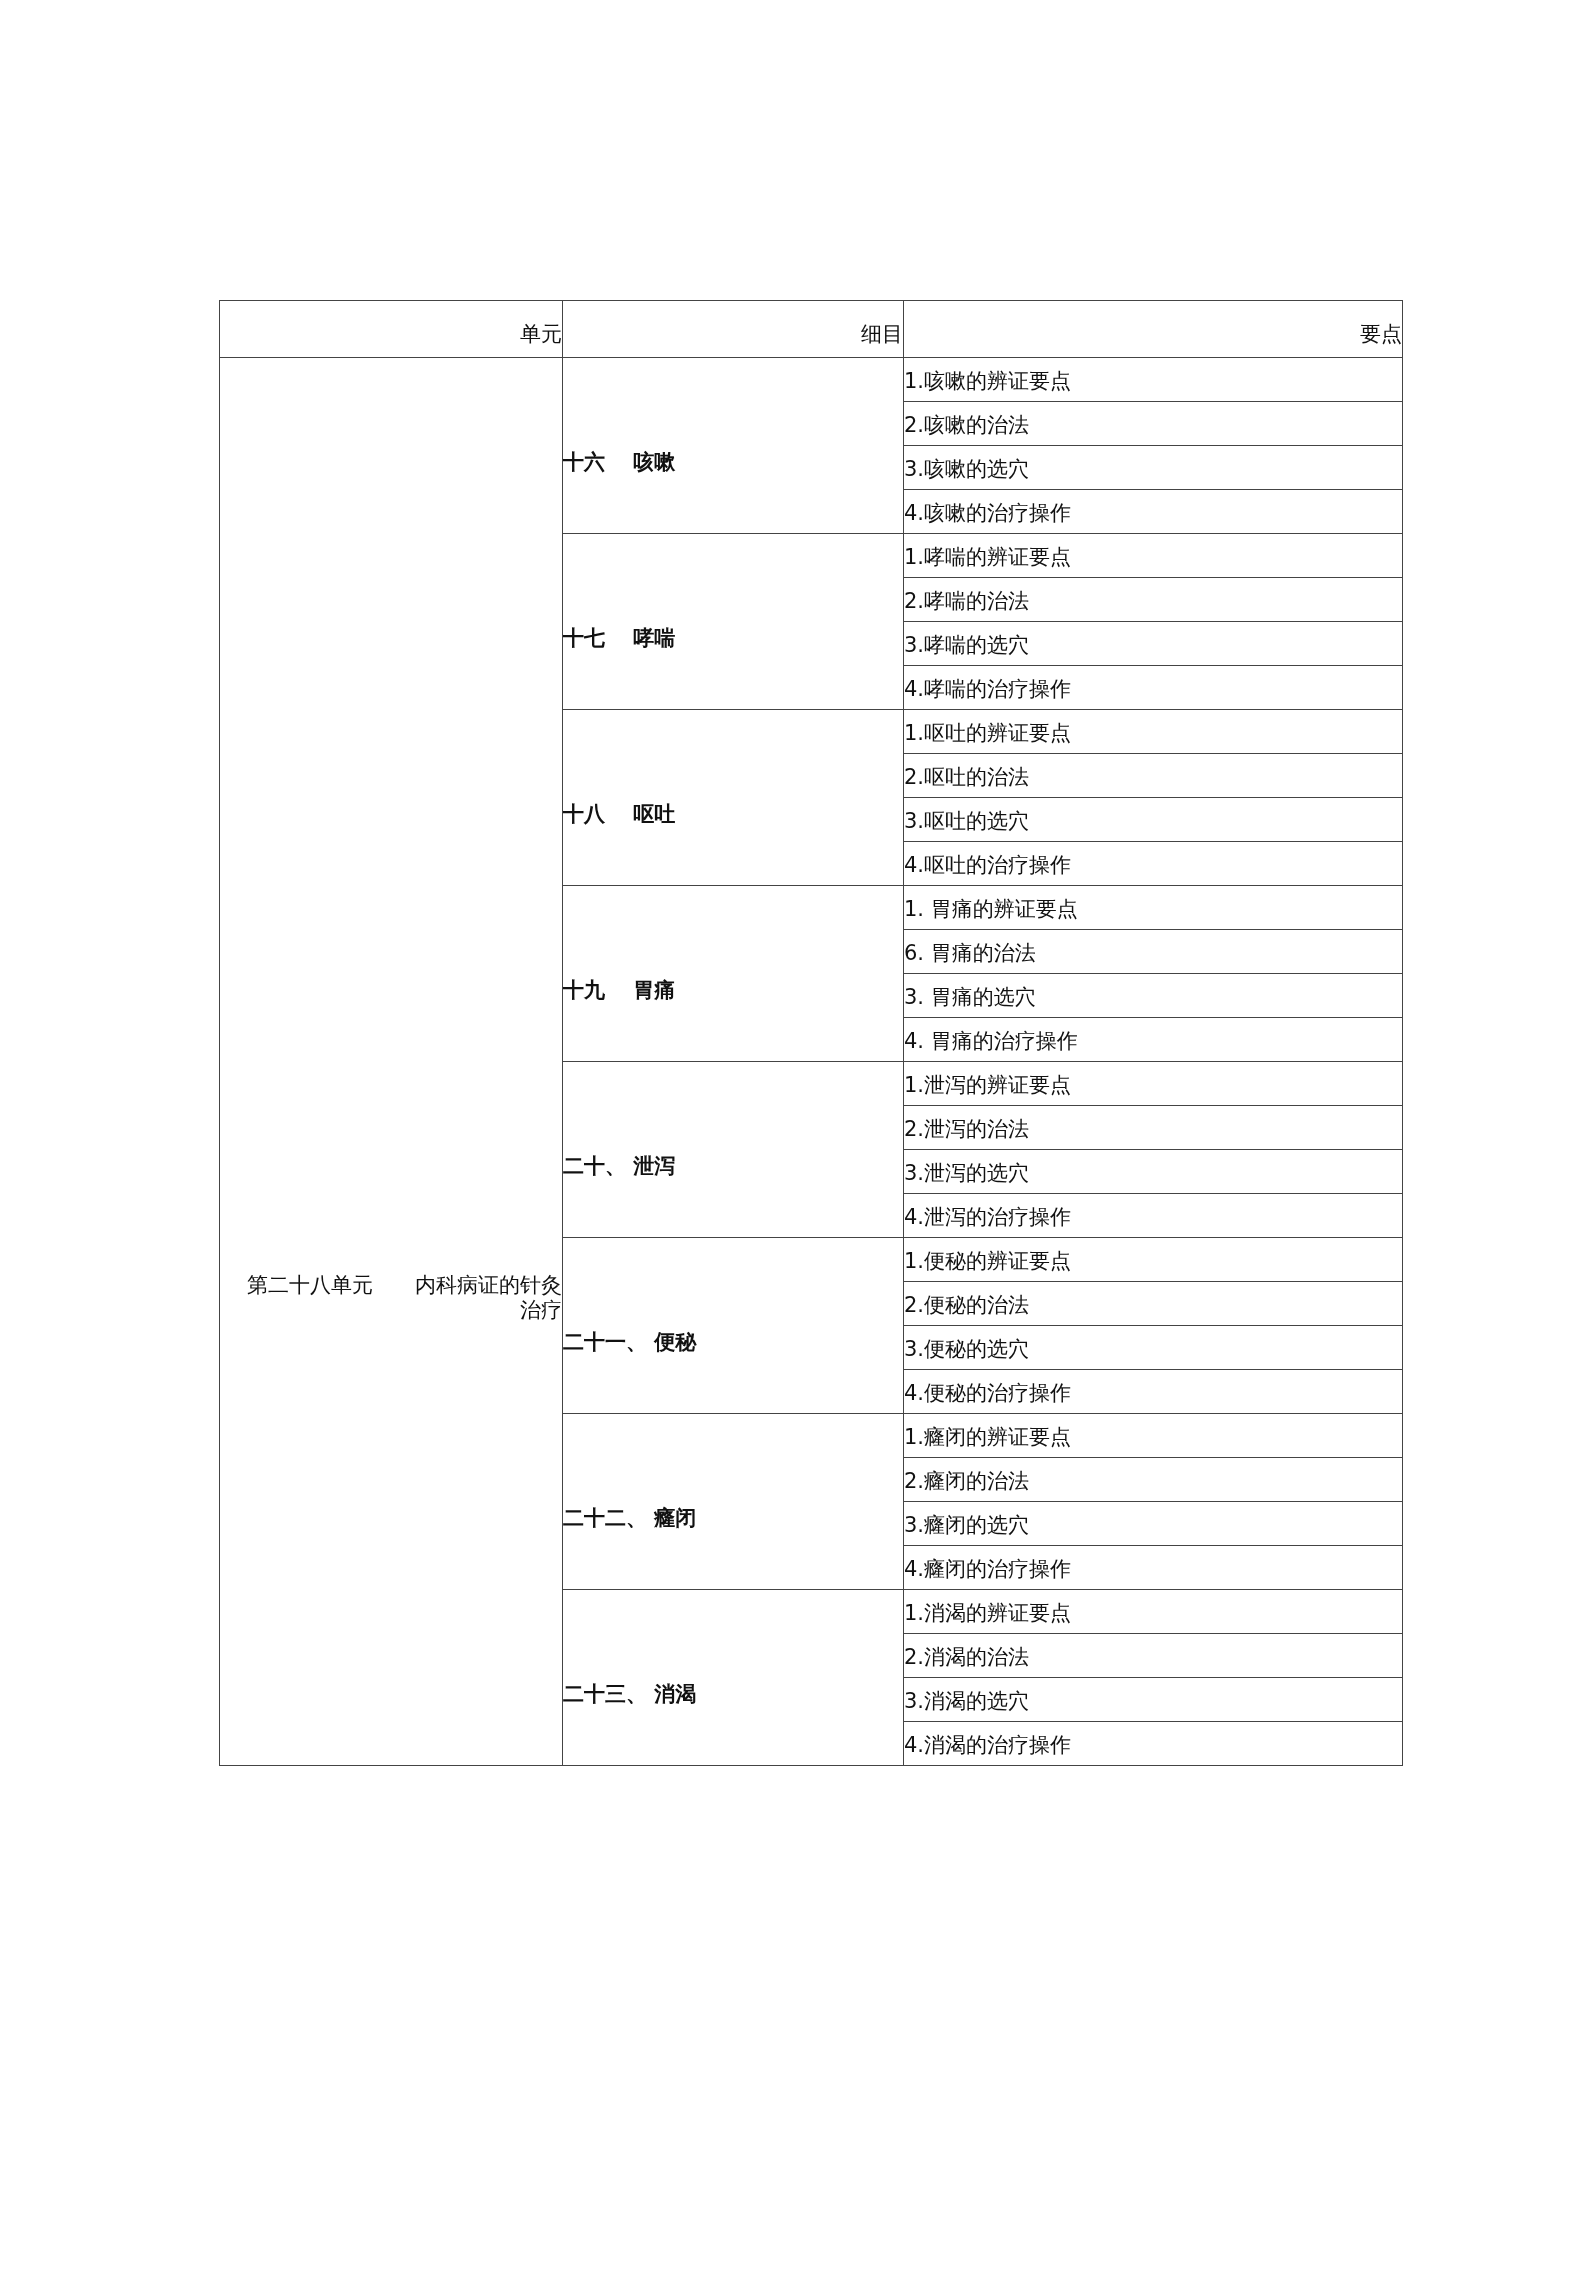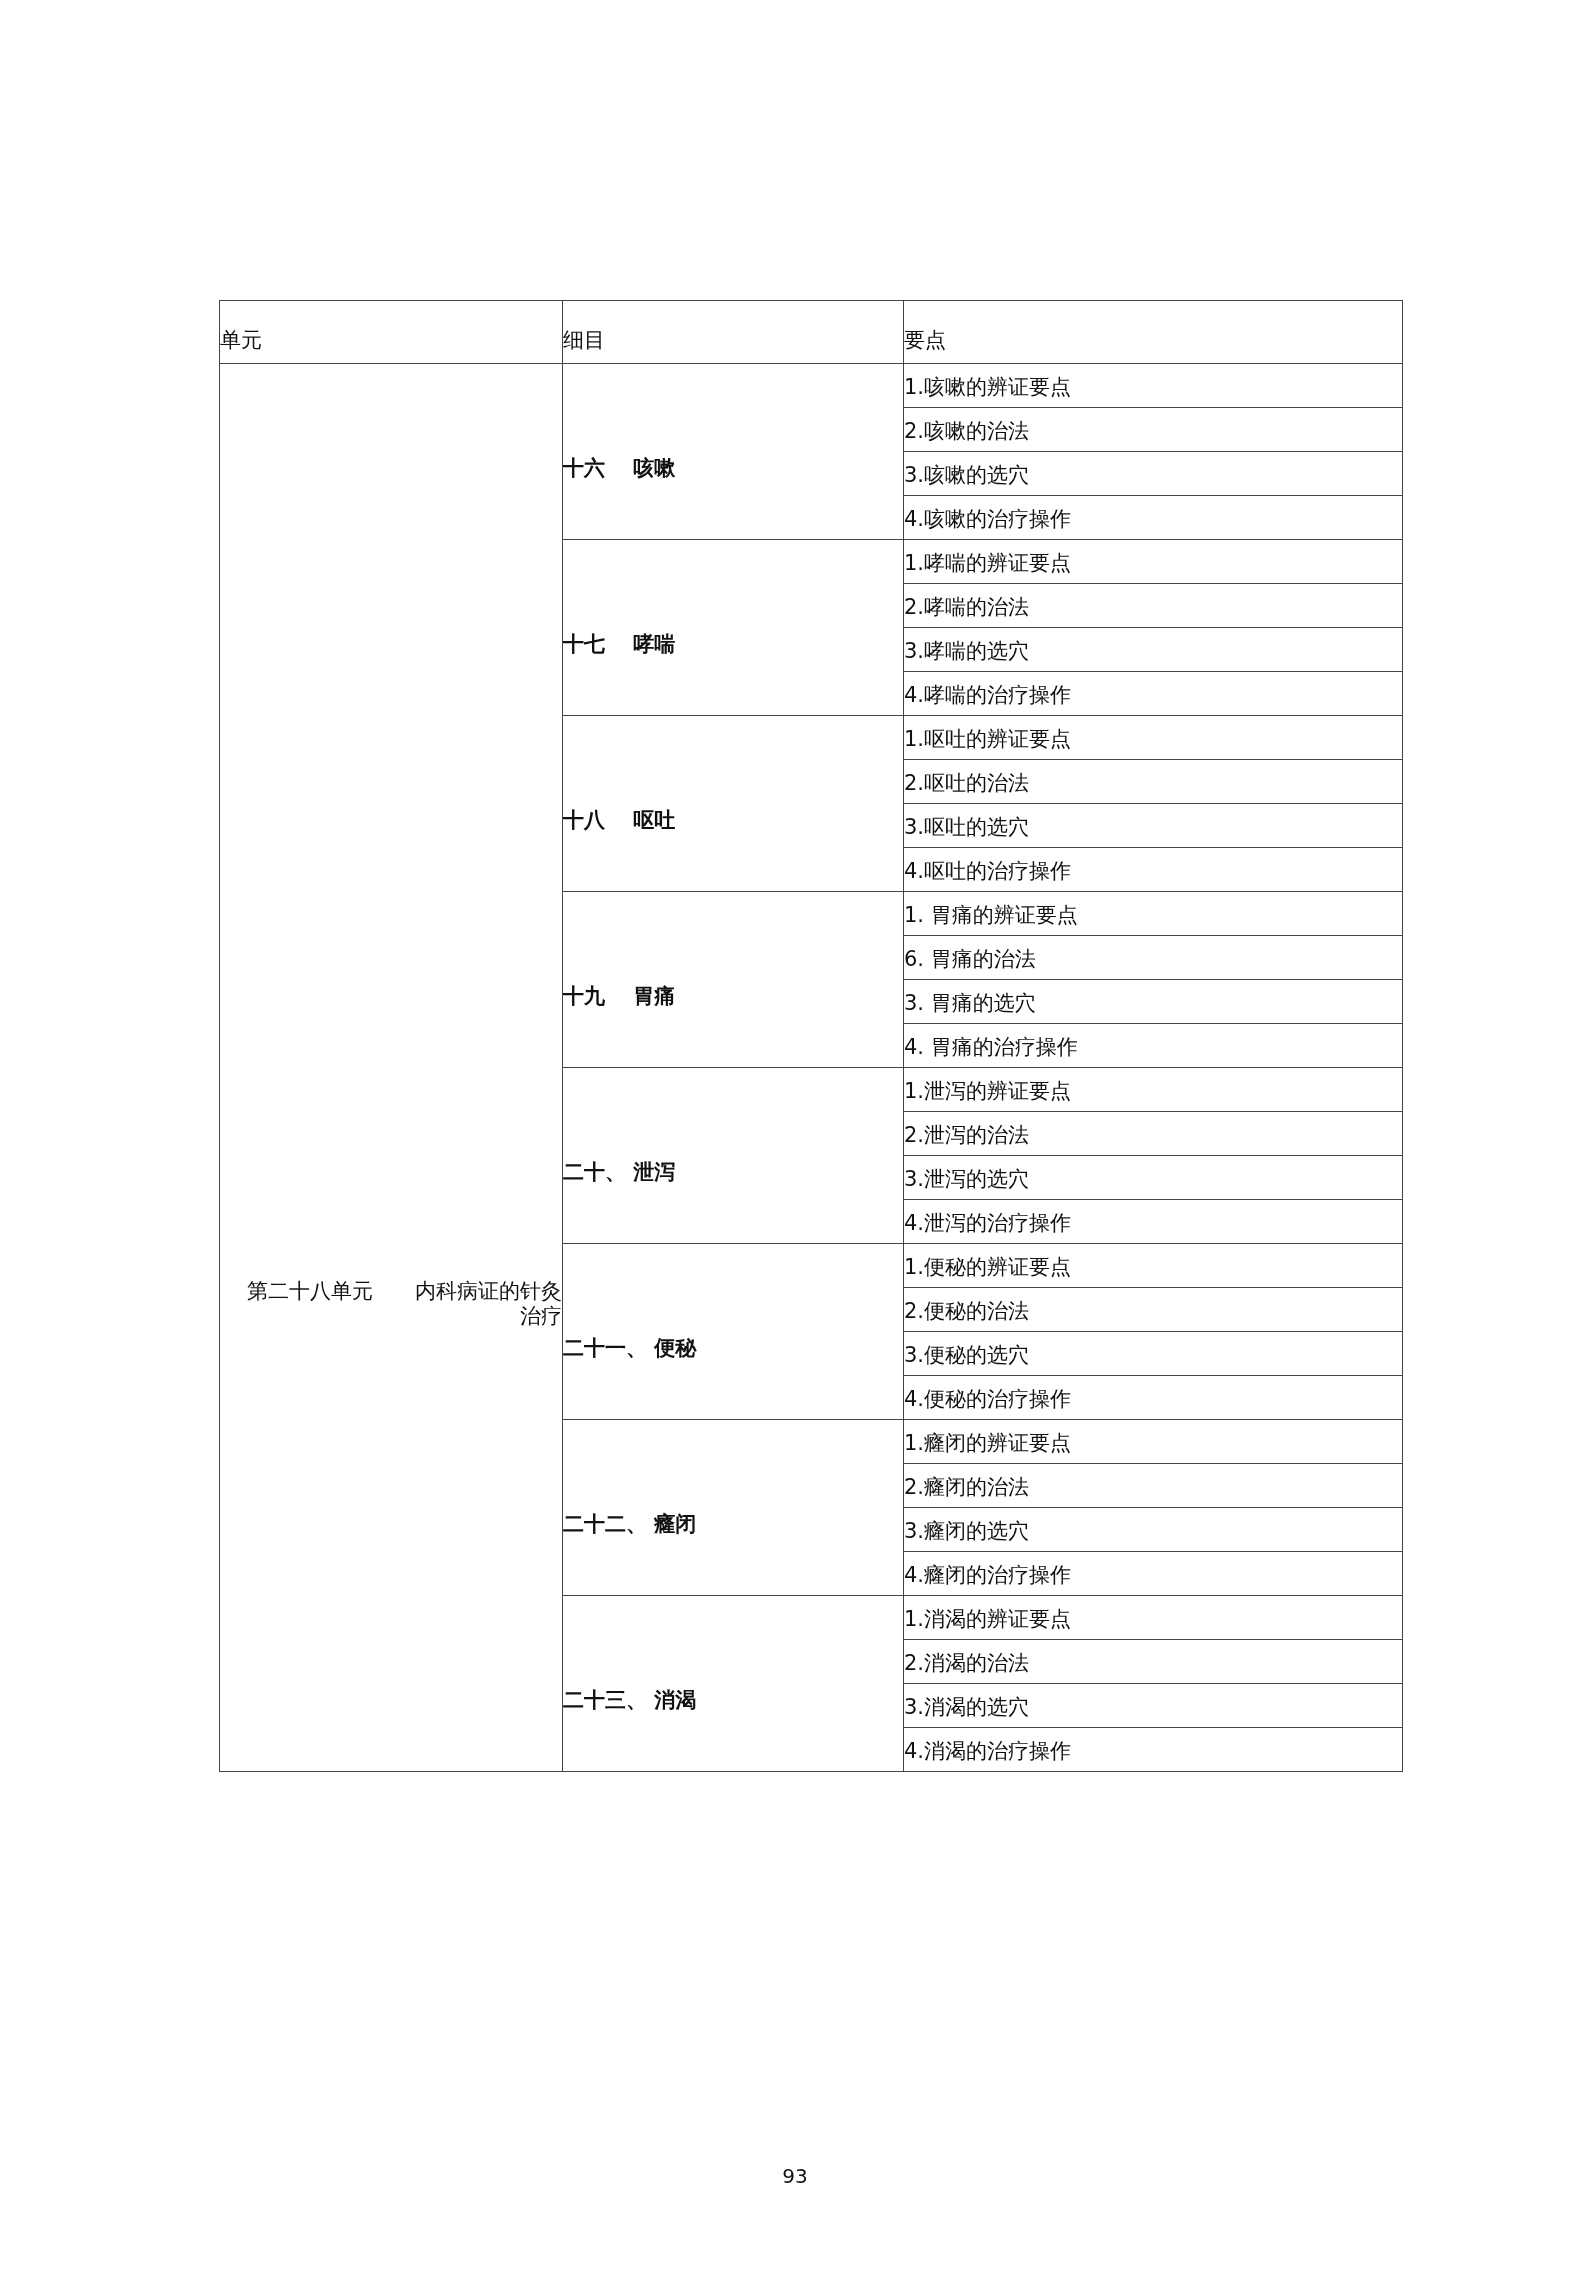--- a/index.html
+++ b/index.html
@@ -37,22 +37,22 @@
     table.outline td {
       border: 1.4px solid #444444;
       padding: 0;
       font-weight: normal;
       font-size: 21px;
       line-height: 1.15;
       vertical-align: middle;
     }
     table.outline th {
       height: 45px;
-      text-align: left;
-      padding-top: 17px;
+      text-align: right;
+      padding-top: 11px;
     }
     td.unit-cell {
       padding: 0 5.5px 0 14.5px;
       text-align: right;
       vertical-align: middle;
     }
     td.unit-cell .unit-text {
       display: block;
       white-space: pre-line;
       position: relative;
@@ -228,15 +228,14 @@
         </tr>
         <tr>
           <td class="point-cell"><span>3.消渴的选穴</span></td>
         </tr>
         <tr>
           <td class="point-cell"><span>4.消渴的治疗操作</span></td>
         </tr>
       </tbody>
   </table>
 
-  <div class="page-number">93</div>
 </div>
 
 
 </body></html>

